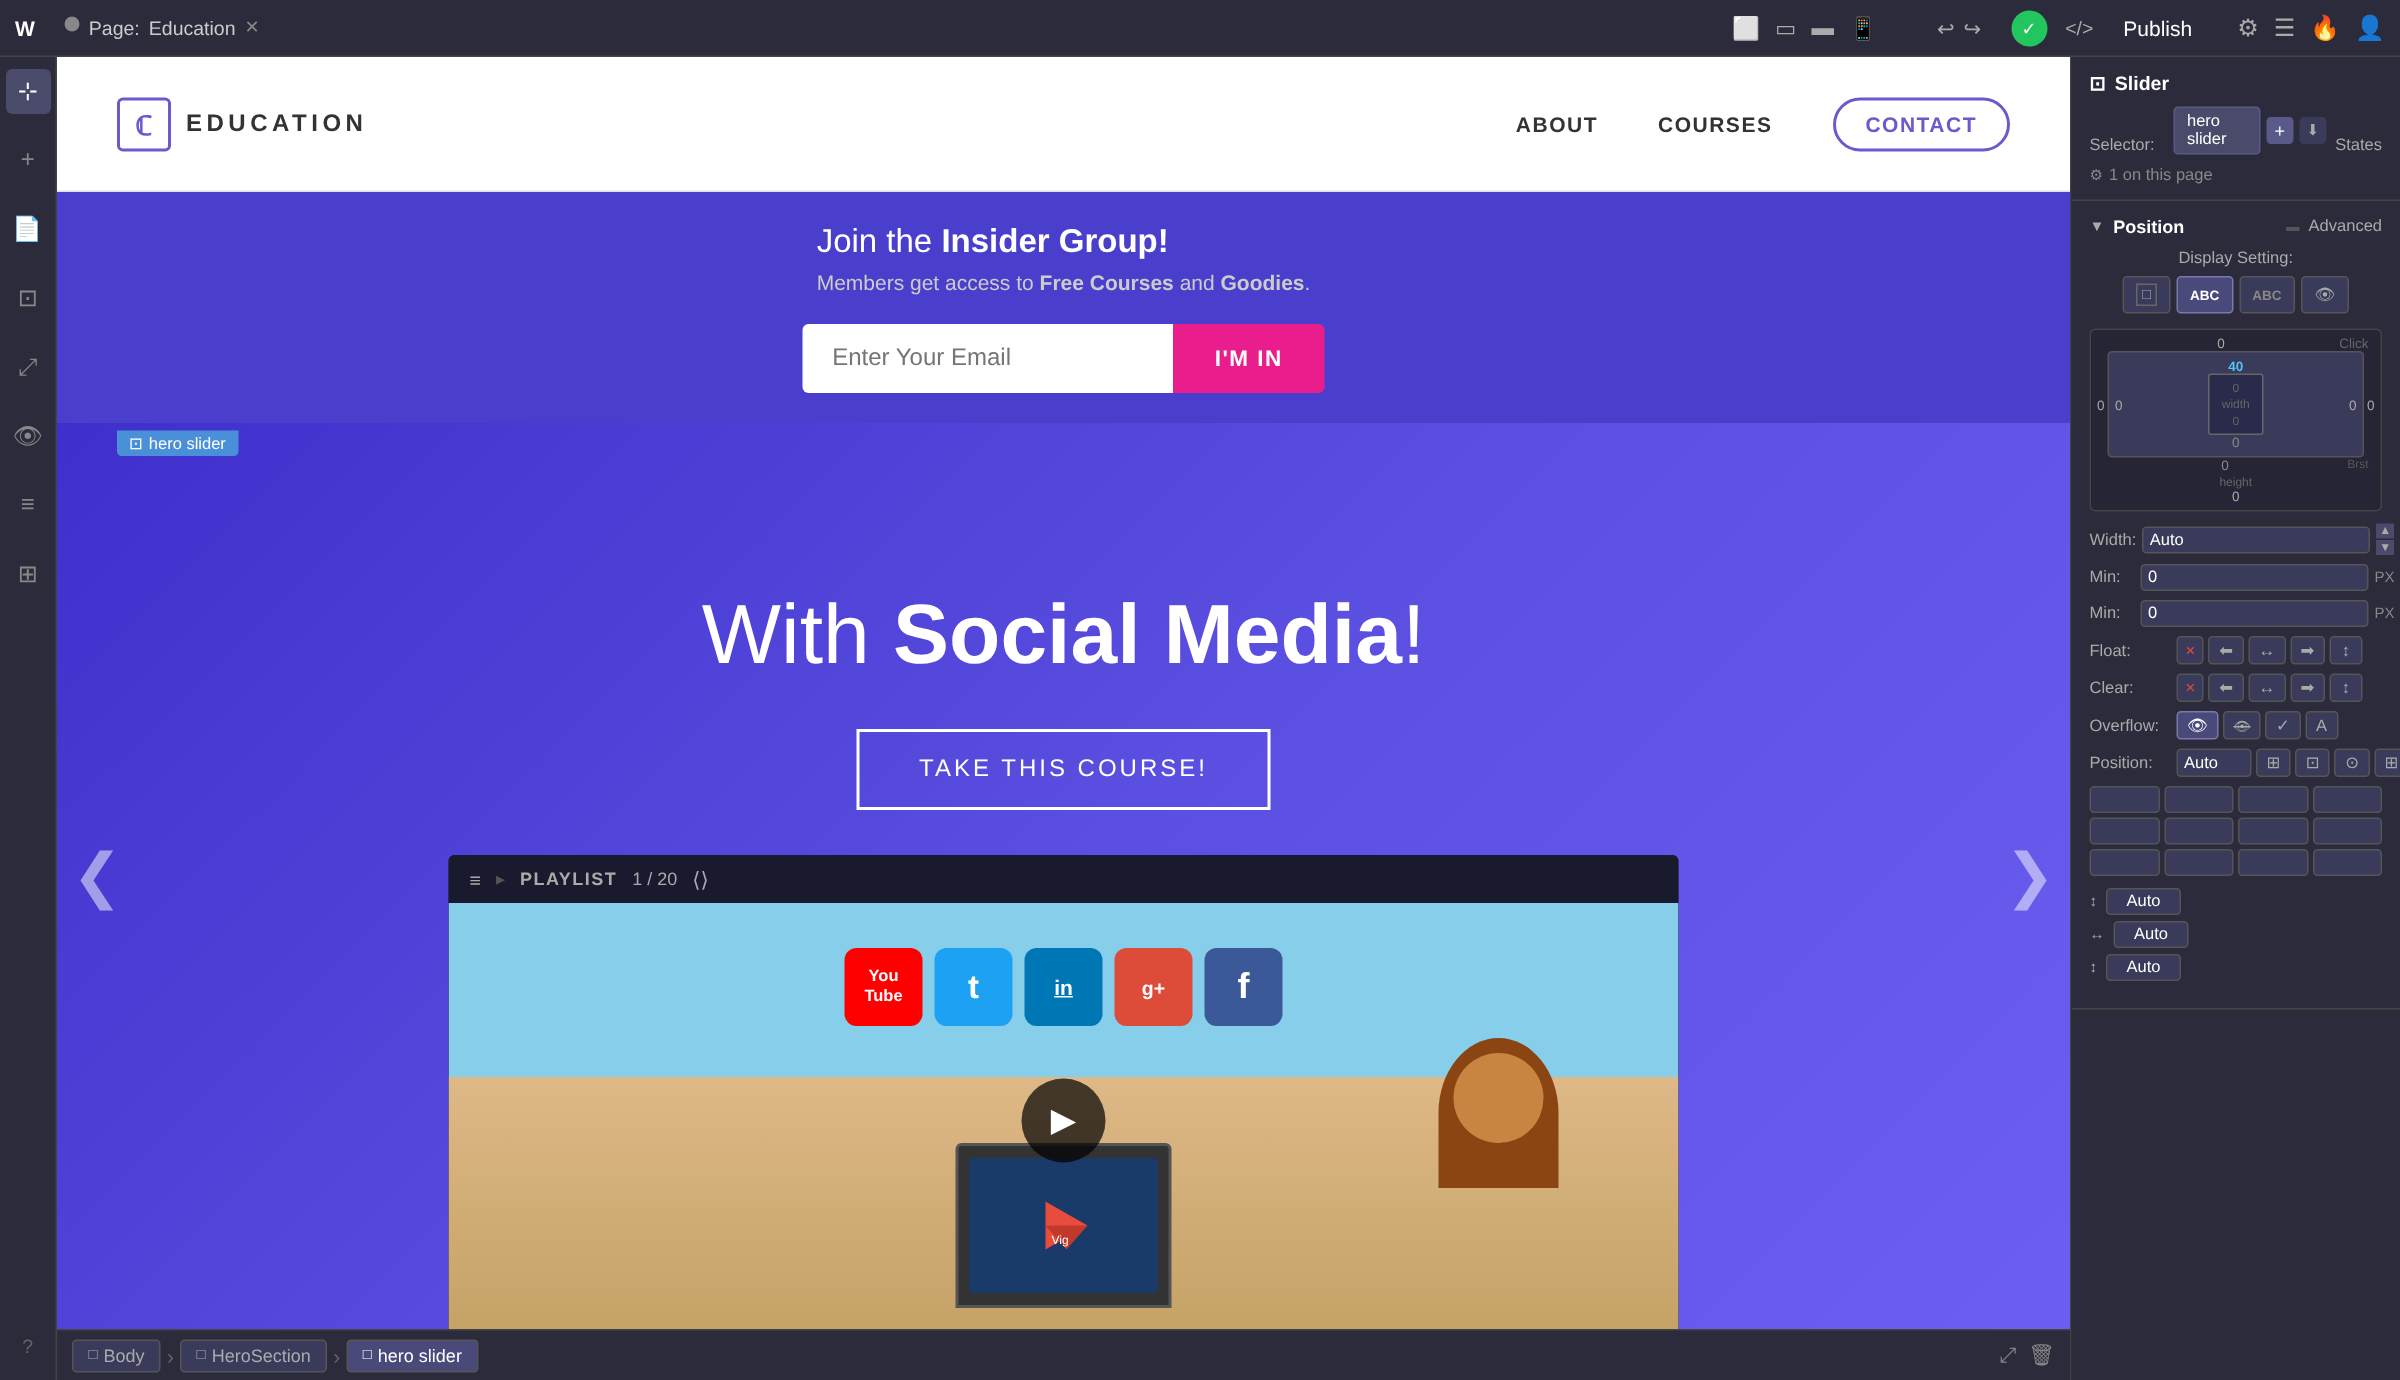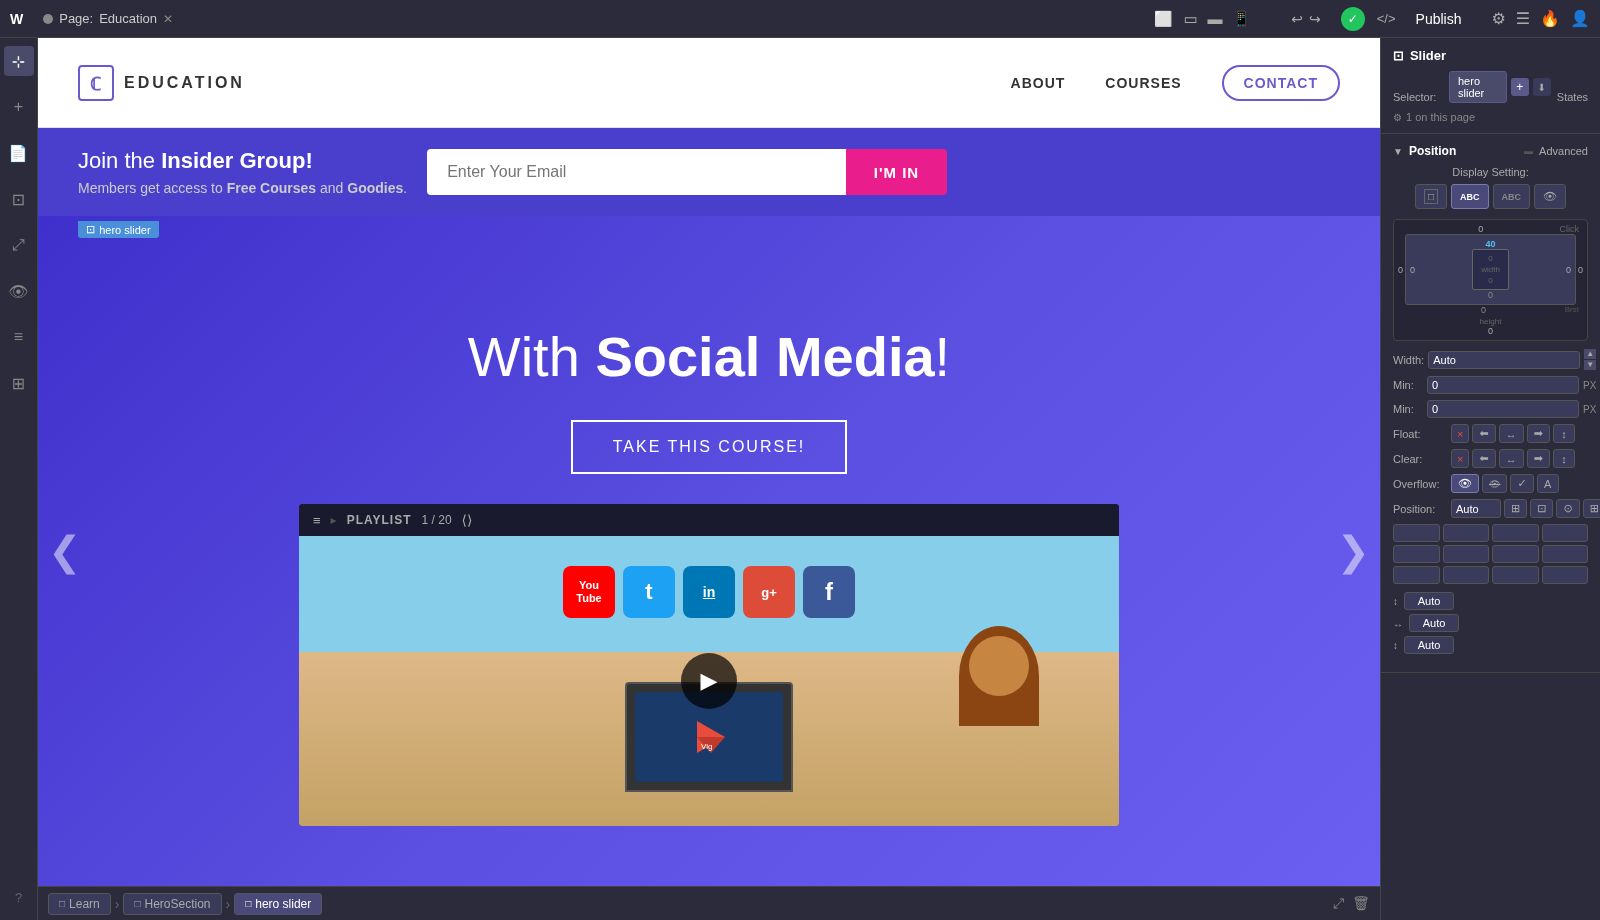--- a/index.html
+++ b/index.html
@@ -17,21 +17,21 @@
       border-bottom: 1px solid #444;
     }
     .top-bar-logo {
       color: #fff;
       font-size: 14px;
       font-weight: bold;
       margin-right: 8px;
     }
     .page-info {
       display: flex;
-      align-items: center;
+      align-items: flex-start;
       gap: 6px;
       color: #ccc;
       font-size: 13px;
     }
     .page-info .page-dot {
       width: 10px; height: 10px;
       background: #888;
       border-radius: 50%;
     }
     .top-bar-spacer { flex: 1; }
@@ -192,20 +192,21 @@
 
     
     .email-banner {
       background: #4a3fcc;
       padding: 20px 40px;
       display: flex;
       align-items: center;
       gap: 20px;
       position: relative;
       flex-shrink: 0;
+      flex-direction: column;
     }
     .banner-text {
       color: #fff;
       min-width: 280px;
     }
     .banner-title {
       font-size: 22px;
       margin-bottom: 6px;
     }
     .banner-subtitle {
@@ -759,21 +760,21 @@
           <div class="video-thumb">
             <div class="social-icons-row">
               <div class="social-icon-badge si-youtube" style="font-size:11px;text-align:center;line-height:1.2;">You<br>Tube</div>
               <div class="social-icon-badge si-twitter" style="font-size:22px;">t</div>
               <div class="social-icon-badge si-linkedin" style="font-size:14px;font-weight:bold;text-decoration:underline;">in</div>
               <div class="social-icon-badge si-gplus" style="font-size:13px;font-weight:bold;">g+</div>
               <div class="social-icon-badge si-facebook" style="font-size:24px;">f</div>
             </div>
 
             <div style="position:absolute;bottom:0;left:0;right:0;height:60%;background:linear-gradient(to bottom, #deb887 0%, #c4a265 100%);"></div>
-            <div style="position:absolute;bottom:34px;left:50%;transform:translateX(-50%);width:168px;height:110px;background:#333;border-radius:4px 4px 0 0;display:flex;align-items:center;justify-content:center;border:2px solid #555;">
+            <div style="position:absolute;bottom:20px;left:50%;transform:translateX(-50%);width:144px;height:110px;background:#333;border-radius:4px 4px 0 0;display:flex;align-items:center;justify-content:center;border:2px solid #555;">
               <div style="background:#1a3a6a;width:90%;height:85%;border-radius:3px;display:flex;align-items:center;justify-content:center;">
                 <svg width="40" height="40" viewBox="0 0 40 40">
                   <polygon points="8,4 36,20 8,36" fill="#e74c3c"></polygon>
                   <polygon points="8,20 36,20 22,36" fill="#c0392b"></polygon>
                   <text x="12" y="32" font-size="8" fill="#fff" font-family="Arial">Vig</text>
                 </svg>
               </div>
             </div>
             <div class="video-thumb-overlay">
               <div class="play-btn">▶</div>
@@ -785,21 +786,21 @@
               </div>
             </div>
           </div>
         </div>
       </div>
     </div>
 
     <div class="bottom-bar">
       <div class="breadcrumb-item">
         <span style="font-size:10px;">□</span>
-        <span>Learn</span>
+        <span>Body</span>
       </div>
       <span class="breadcrumb-sep">›</span>
       <div class="breadcrumb-item">
         <span style="font-size:10px;">□</span>
         <span>HeroSection</span>
       </div>
       <span class="breadcrumb-sep">›</span>
       <div class="breadcrumb-item active">
         <span style="font-size:10px;">□</span>
         <span>hero slider</span>

